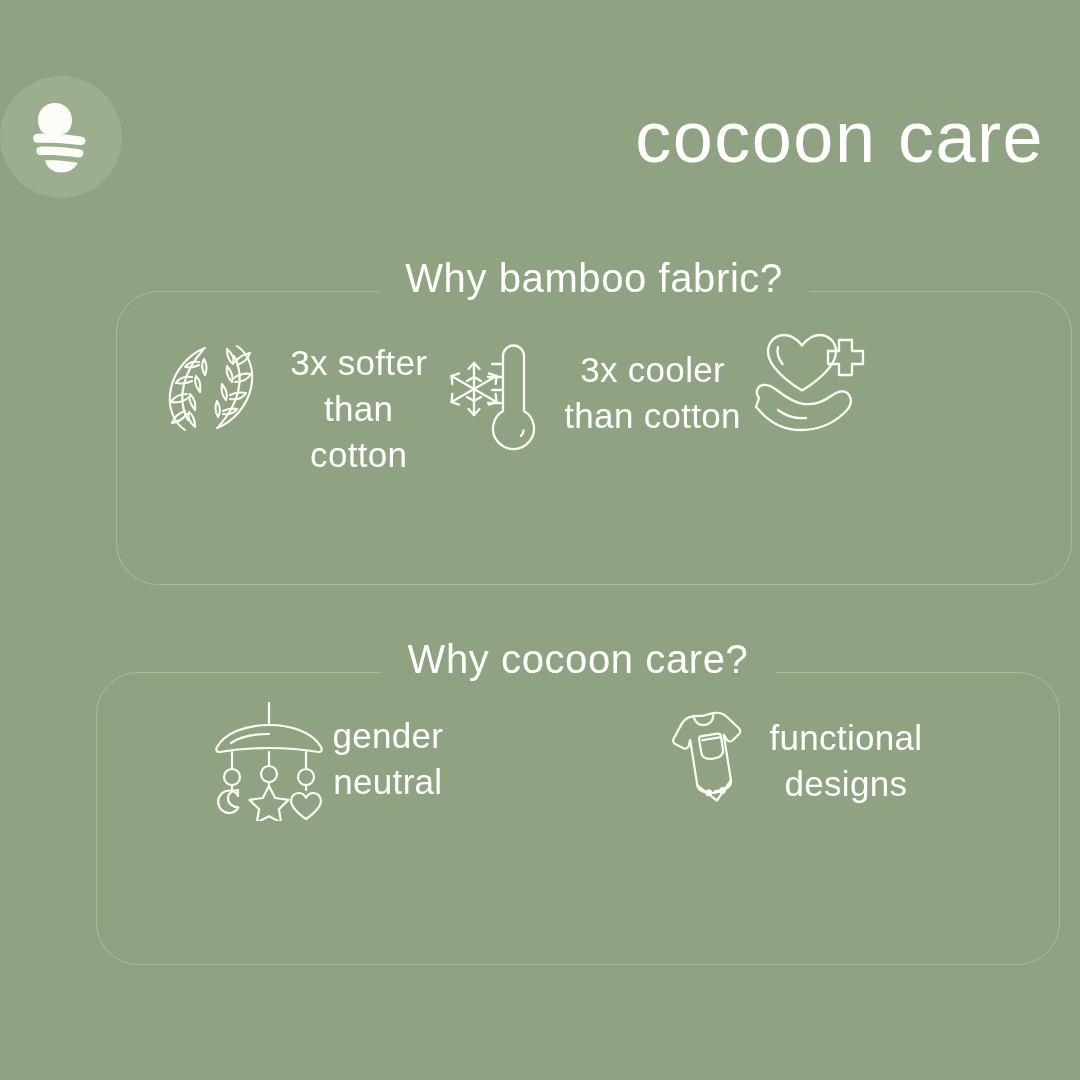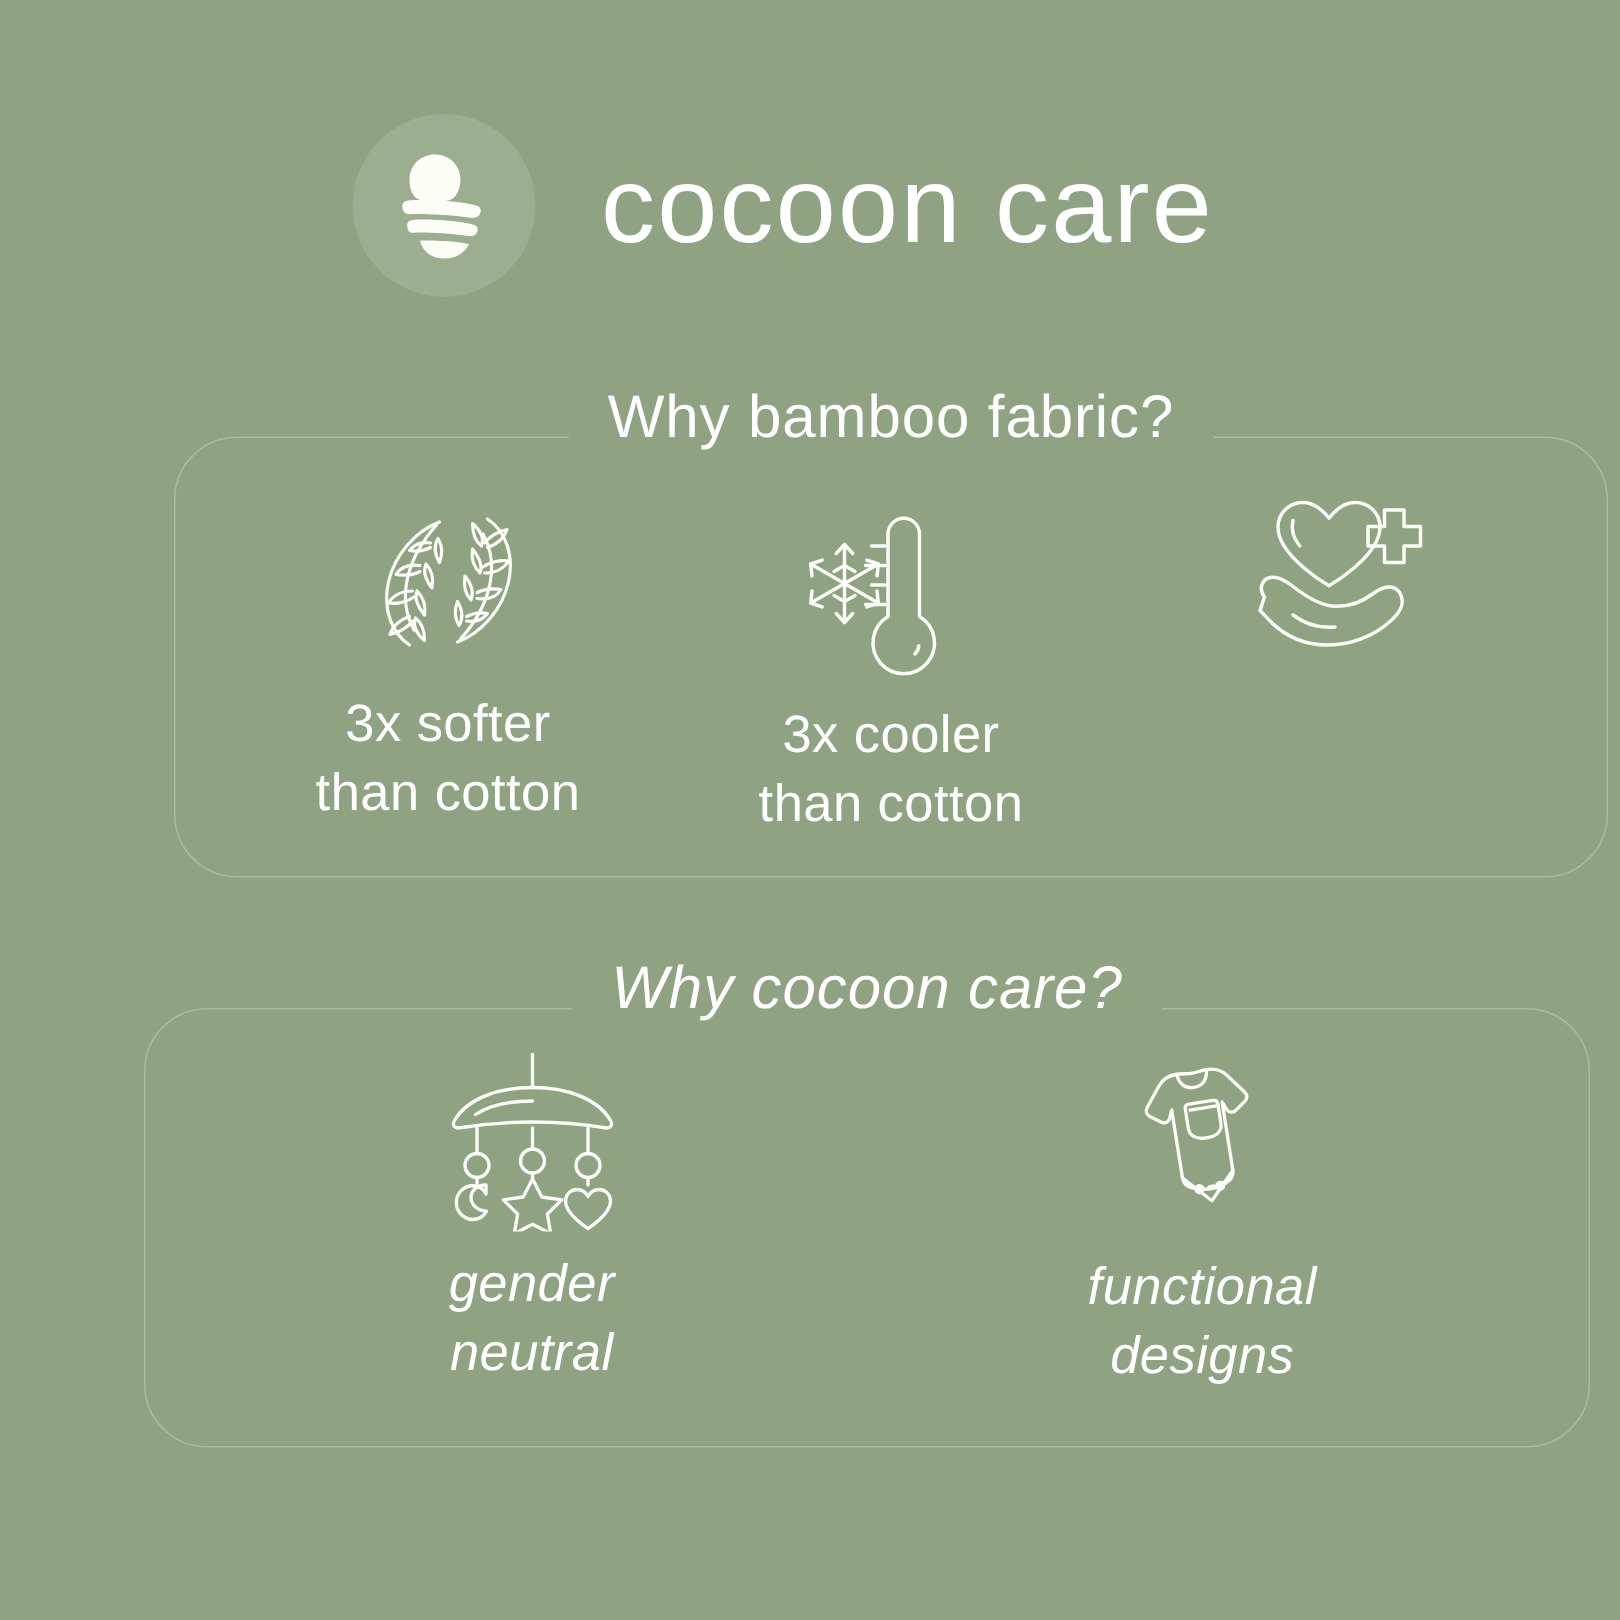--- a/index.html
+++ b/index.html
@@ -23,21 +23,21 @@
 
   
   .brand {
     position: absolute;
     top: 72px;
     left: 0;
     width: 1044px;
     height: 130px;
     display: flex;
     align-items: center;
-    justify-content: center;
+    justify-content: space-between;
     gap: 44px;
   }
   .brand-mark {
     width: 122px;
     height: 122px;
     border-radius: 50%;
     background: #9cae90;
     display: flex;
     align-items: center;
     justify-content: center;
@@ -66,21 +66,20 @@
     left: 78px;
     top: 291px;
     width: 956px;
     height: 294px;
   }
   #card-cocoon {
     left: 58px;
     top: 672px;
     width: 964px;
     height: 293px;
-    font-style: italic;
   }
 
   .card-title {
     position: absolute;
     top: -36px;
     left: 50%;
     transform: translateX(-50%);
     background: #8fa383;
     padding: 0 26px;
     color: #ffffff;
@@ -95,22 +94,22 @@
     position: absolute;
     inset: 0;
     display: flex;
     align-items: flex-start;
     justify-content: space-around;
     padding: 0 34px;
     box-sizing: border-box;
   }
   .feature {
     display: flex;
-    flex-direction: column;
-    align-items: center;
+    flex-direction: row;
+    align-items: flex-start;
     width: 300px;
   }
   .feature-icon {
     display: flex;
     align-items: center;
     justify-content: center;
     height: 120px;
   }
   .feature-icon svg { display: block; }
   .feature-label {

